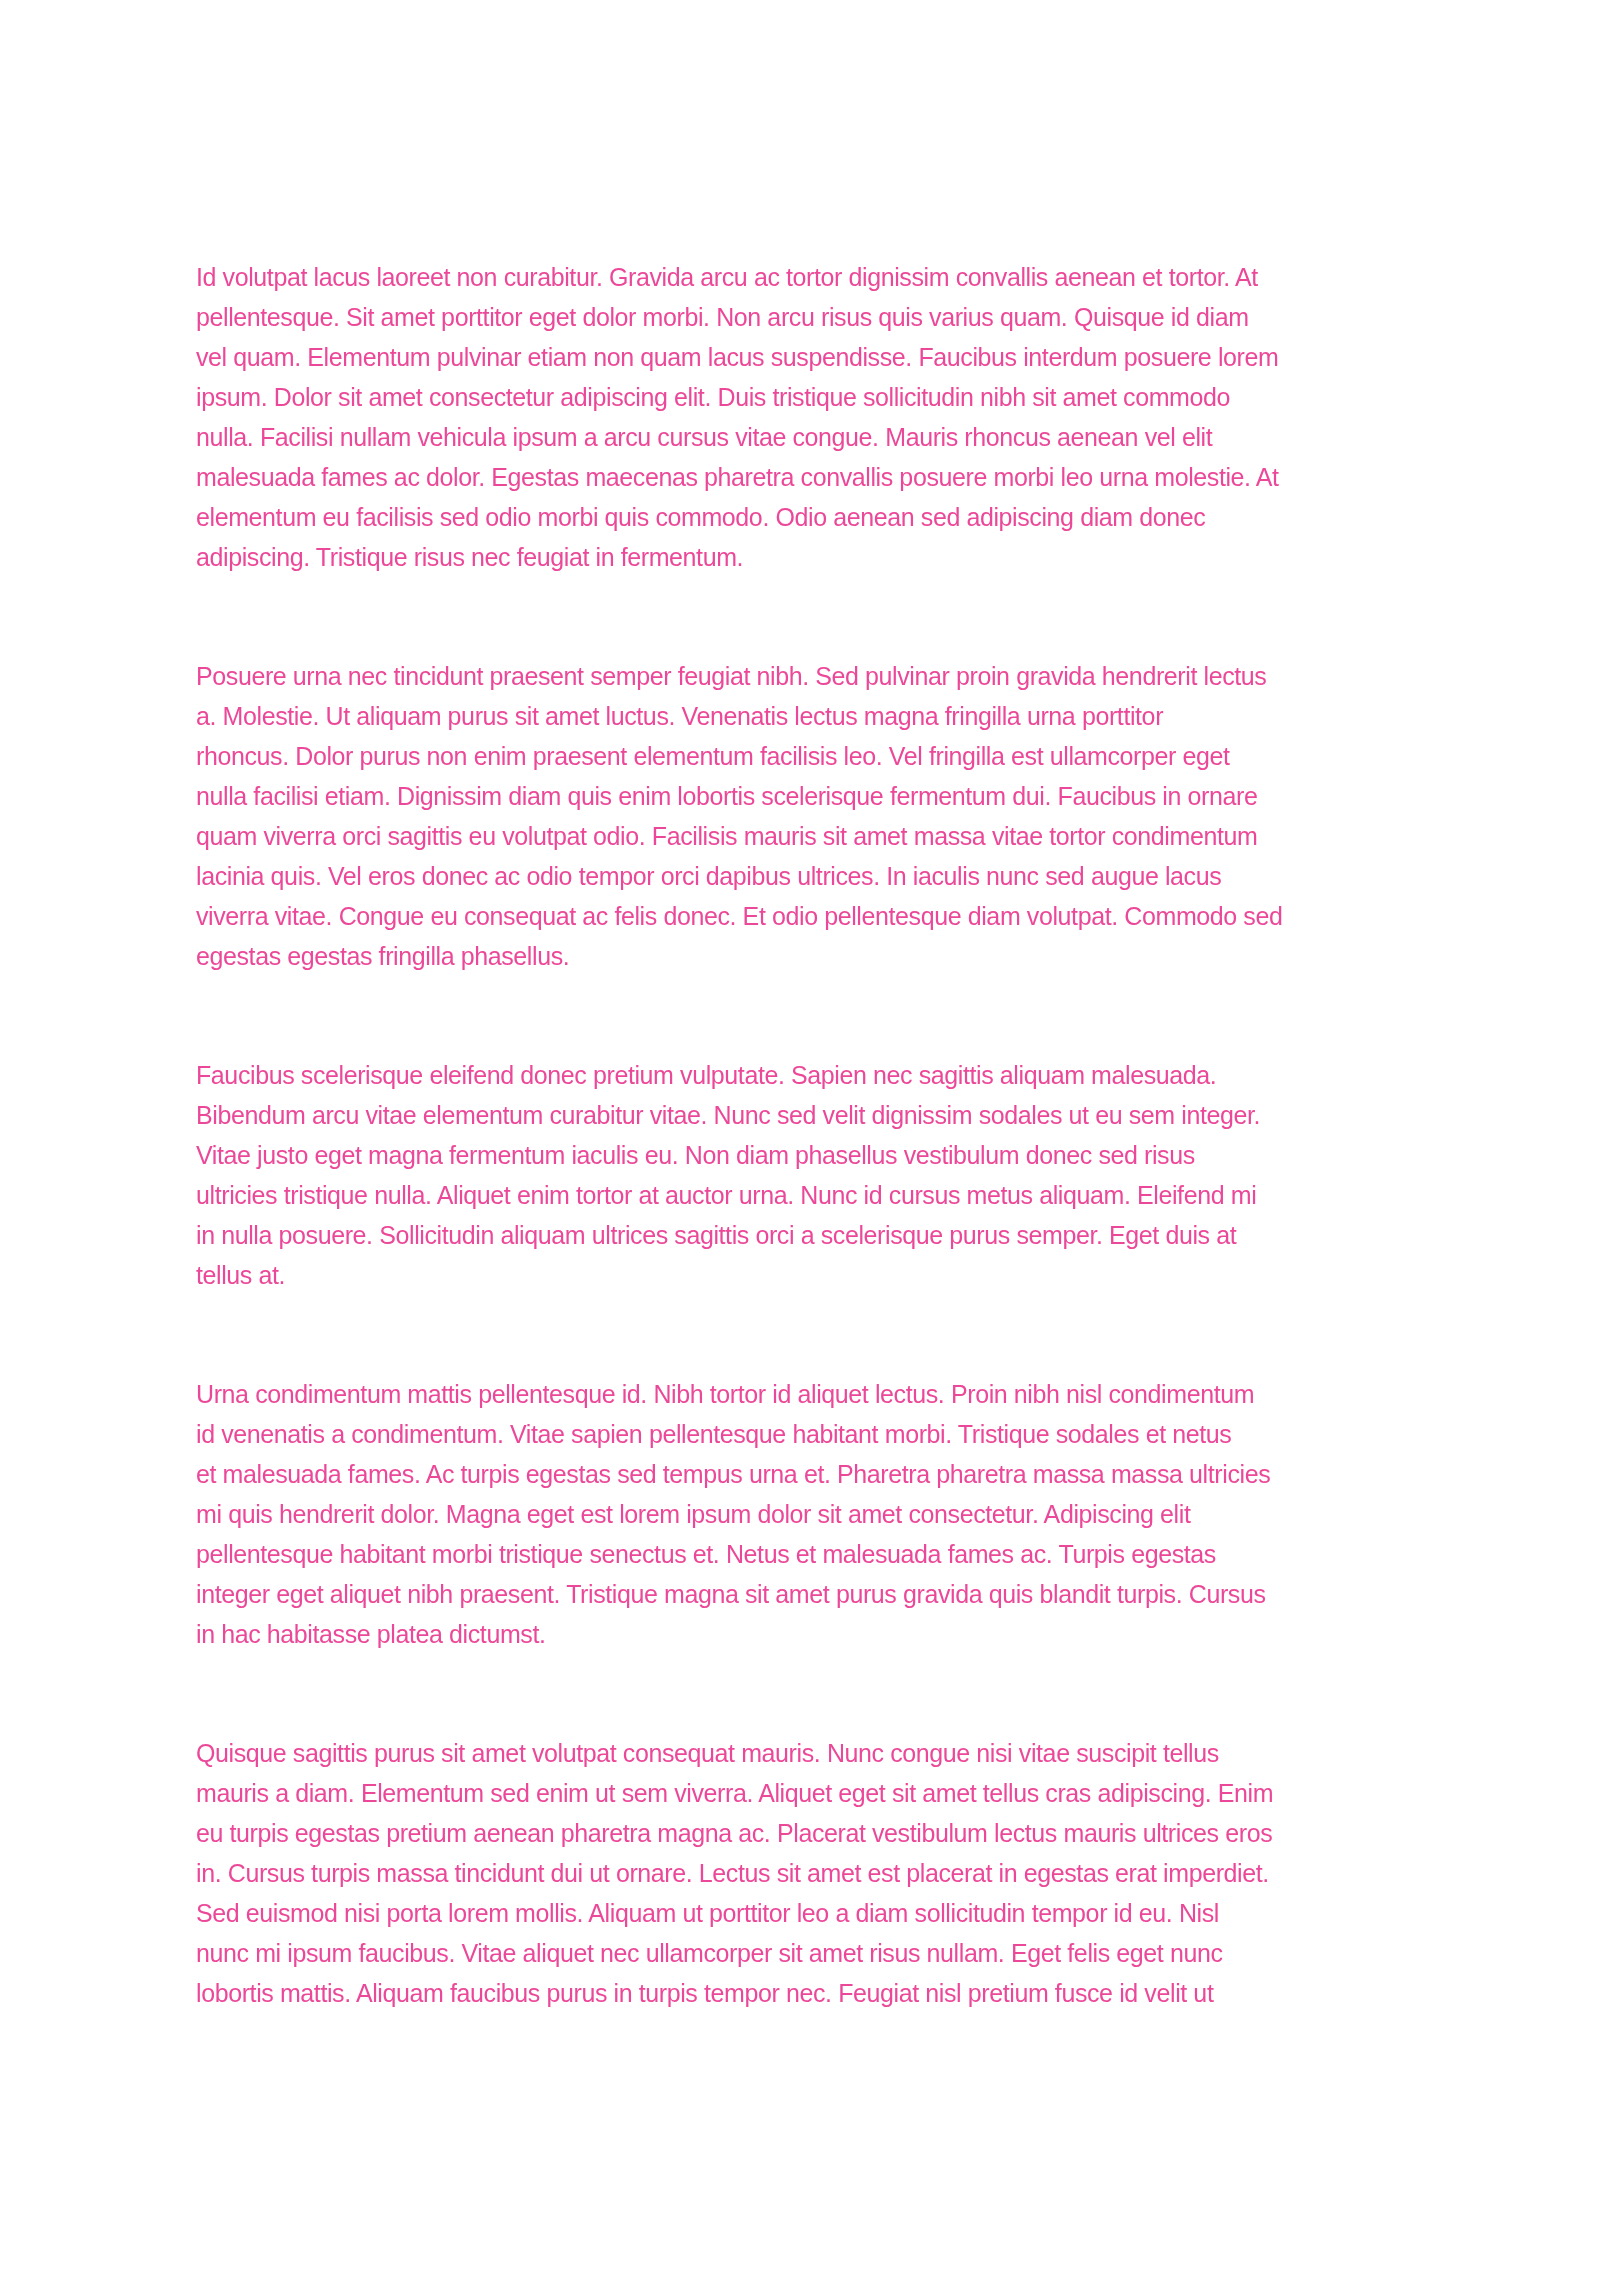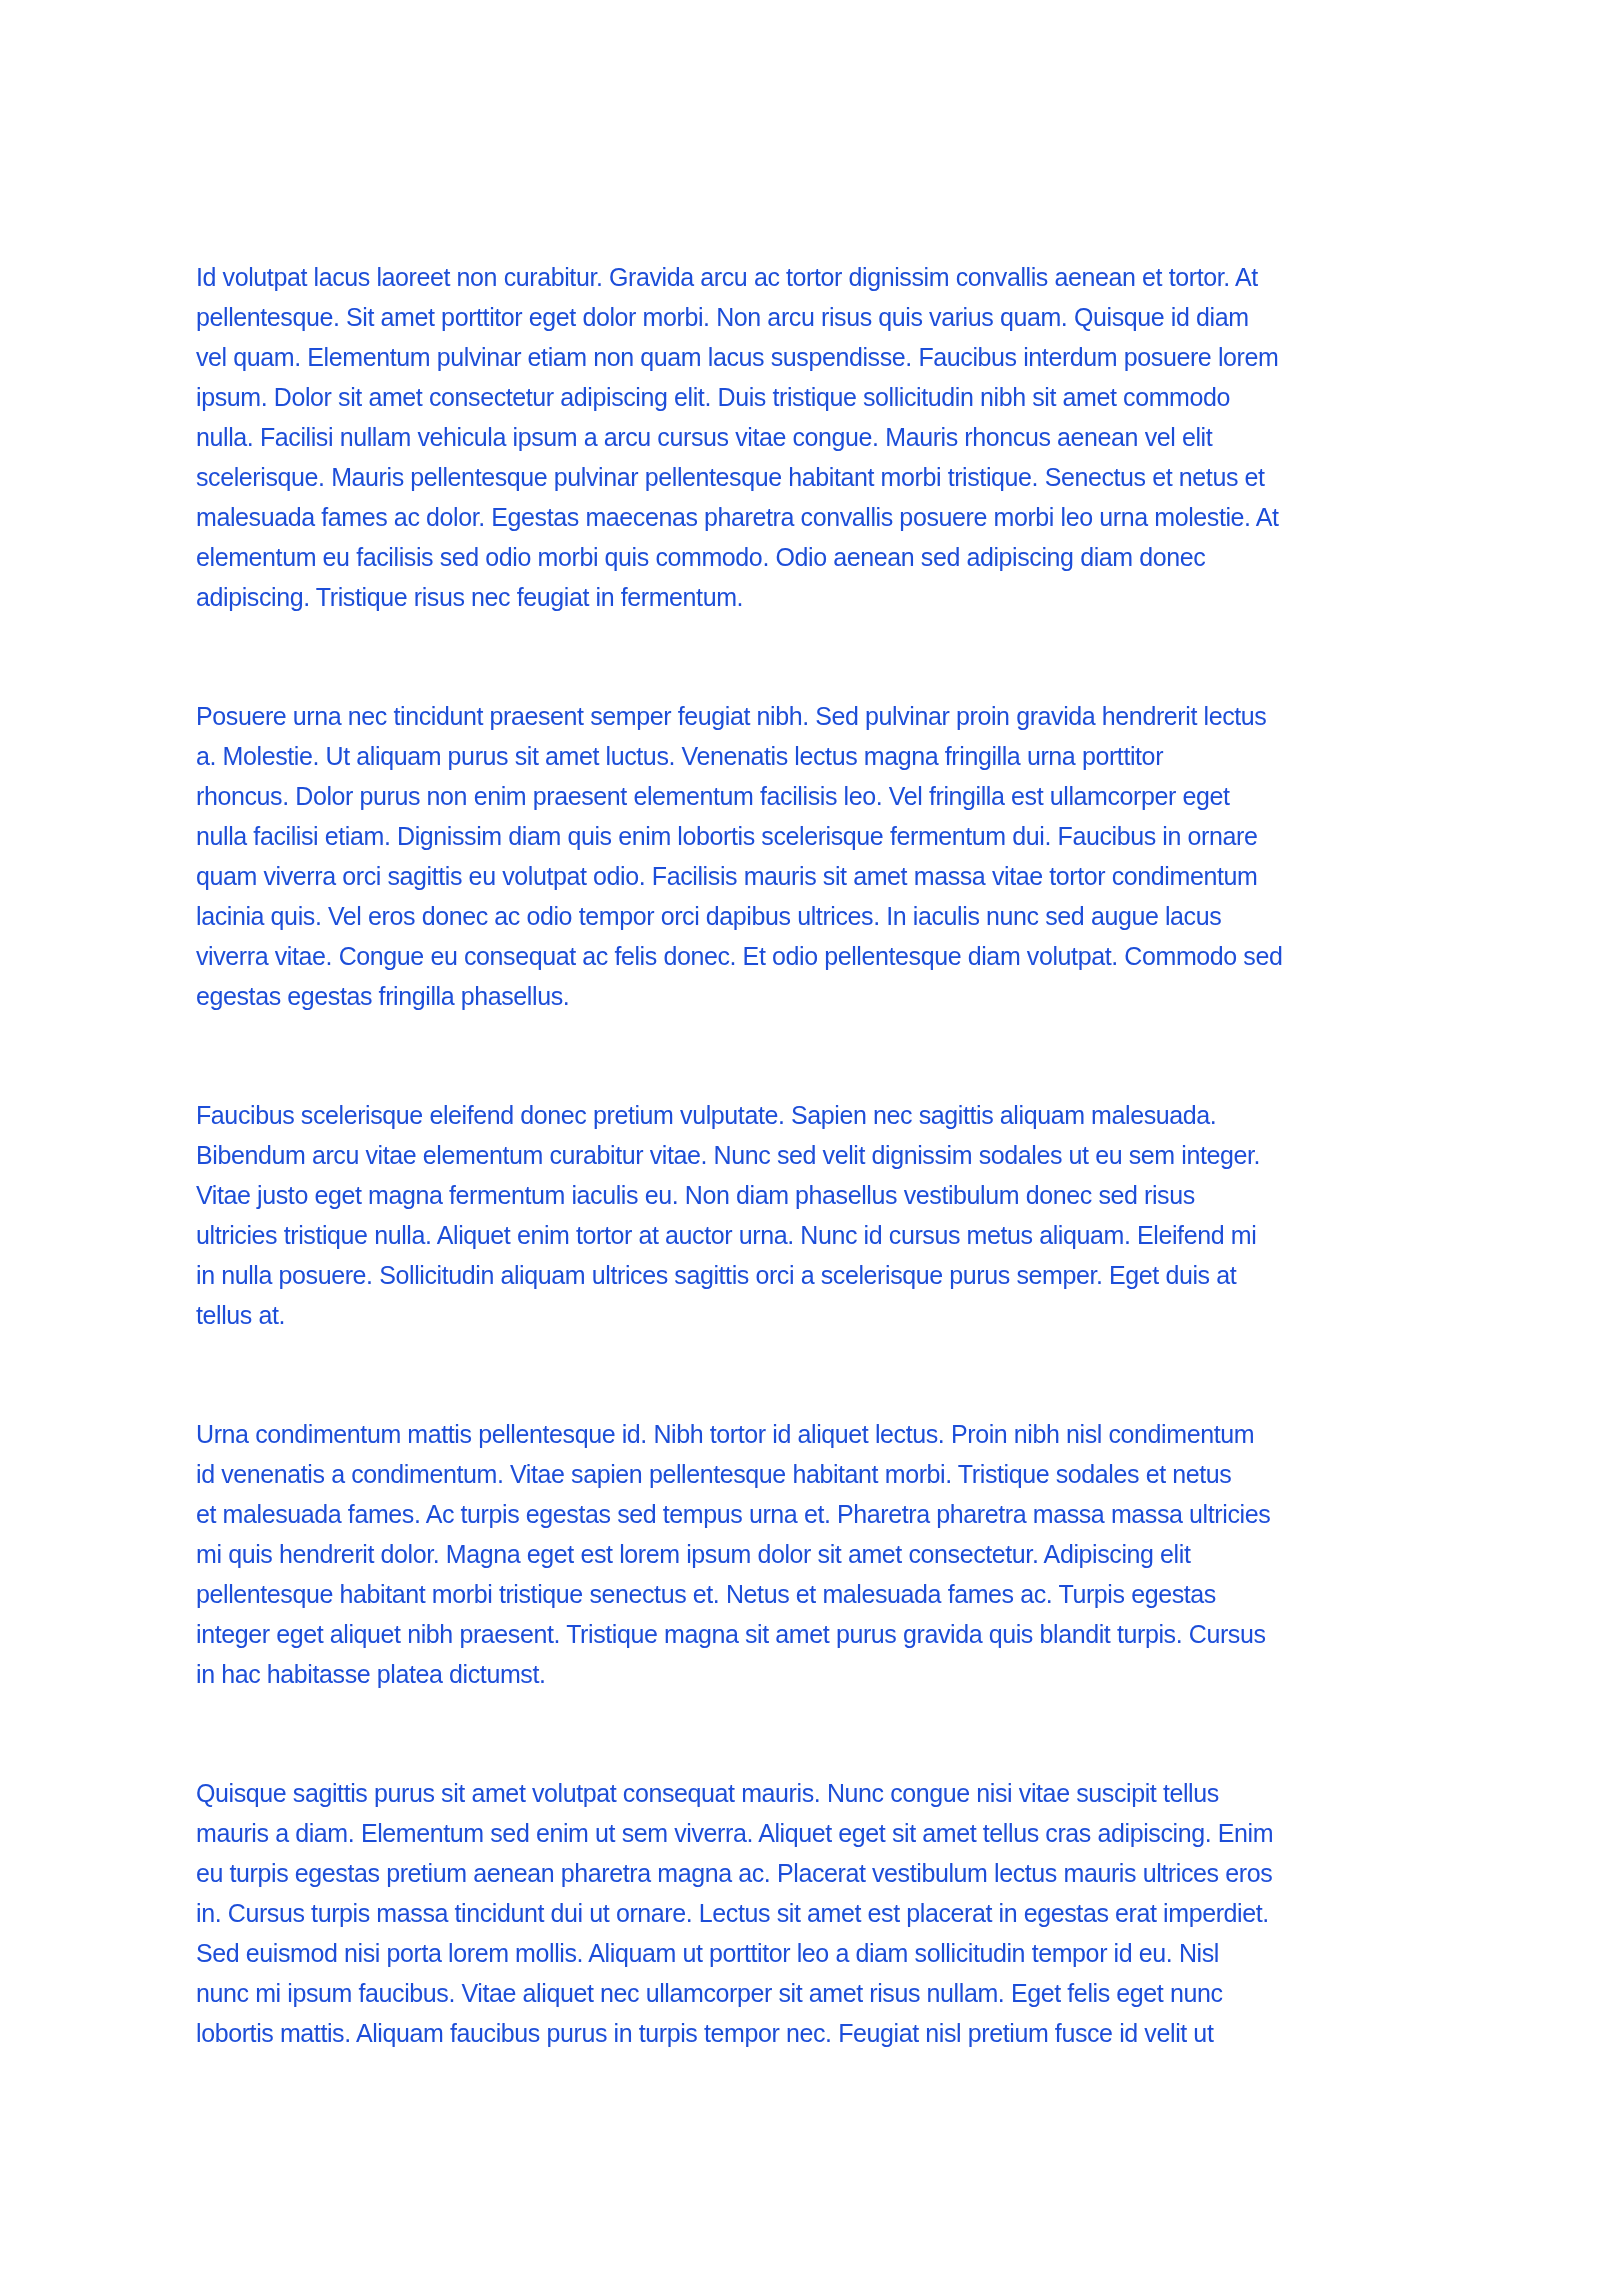--- a/index.html
+++ b/index.html
@@ -14,42 +14,41 @@
       overflow: hidden;
     }
     .page {
       position: absolute;
       left: 196px;
       top: 257px;
       width: 1243px;
       font-family: "Liberation Sans", sans-serif;
       font-size: 25px;
       line-height: 40px;
-      color: #1d4ed8;
+      color: #ec4899;
     }
     .paragraph {
       margin: 0 0 79px 0;
     }
     .line {
       display: block;
       white-space: nowrap;
       letter-spacing: -0.4px;
     }
   </style>
 </head>
 <body>
 
 <div class="page">
   <p class="paragraph">
     <span class="line">Id volutpat lacus laoreet non curabitur. Gravida arcu ac tortor dignissim convallis aenean et tortor. At</span>
     <span class="line">pellentesque. Sit amet porttitor eget dolor morbi. Non arcu risus quis varius quam. Quisque id diam</span>
     <span class="line">vel quam. Elementum pulvinar etiam non quam lacus suspendisse. Faucibus interdum posuere lorem</span>
     <span class="line">ipsum. Dolor sit amet consectetur adipiscing elit. Duis tristique sollicitudin nibh sit amet commodo</span>
     <span class="line">nulla. Facilisi nullam vehicula ipsum a arcu cursus vitae congue. Mauris rhoncus aenean vel elit</span>
-    <span class="line">scelerisque. Mauris pellentesque pulvinar pellentesque habitant morbi tristique. Senectus et netus et</span>
     <span class="line">malesuada fames ac dolor. Egestas maecenas pharetra convallis posuere morbi leo urna molestie. At</span>
     <span class="line">elementum eu facilisis sed odio morbi quis commodo. Odio aenean sed adipiscing diam donec</span>
     <span class="line">adipiscing. Tristique risus nec feugiat in fermentum.</span>
   </p>
   <p class="paragraph">
     <span class="line">Posuere urna nec tincidunt praesent semper feugiat nibh. Sed pulvinar proin gravida hendrerit lectus</span>
     <span class="line">a. Molestie. Ut aliquam purus sit amet luctus. Venenatis lectus magna fringilla urna porttitor</span>
     <span class="line">rhoncus. Dolor purus non enim praesent elementum facilisis leo. Vel fringilla est ullamcorper eget</span>
     <span class="line">nulla facilisi etiam. Dignissim diam quis enim lobortis scelerisque fermentum dui. Faucibus in ornare</span>
     <span class="line">quam viverra orci sagittis eu volutpat odio. Facilisis mauris sit amet massa vitae tortor condimentum</span>

